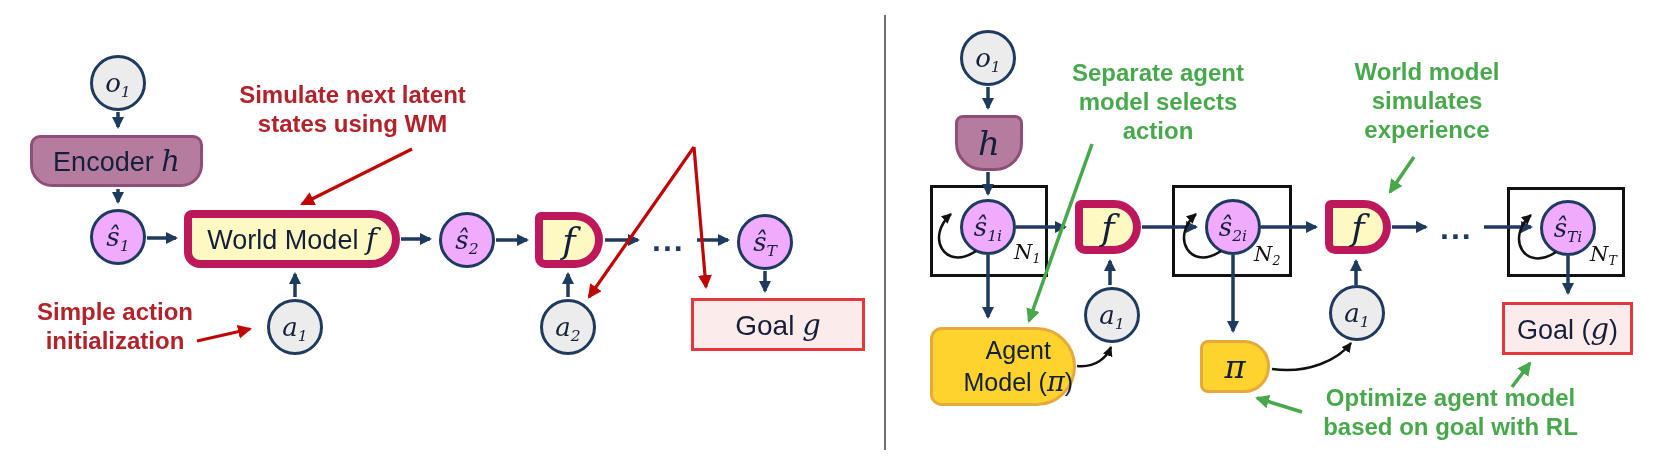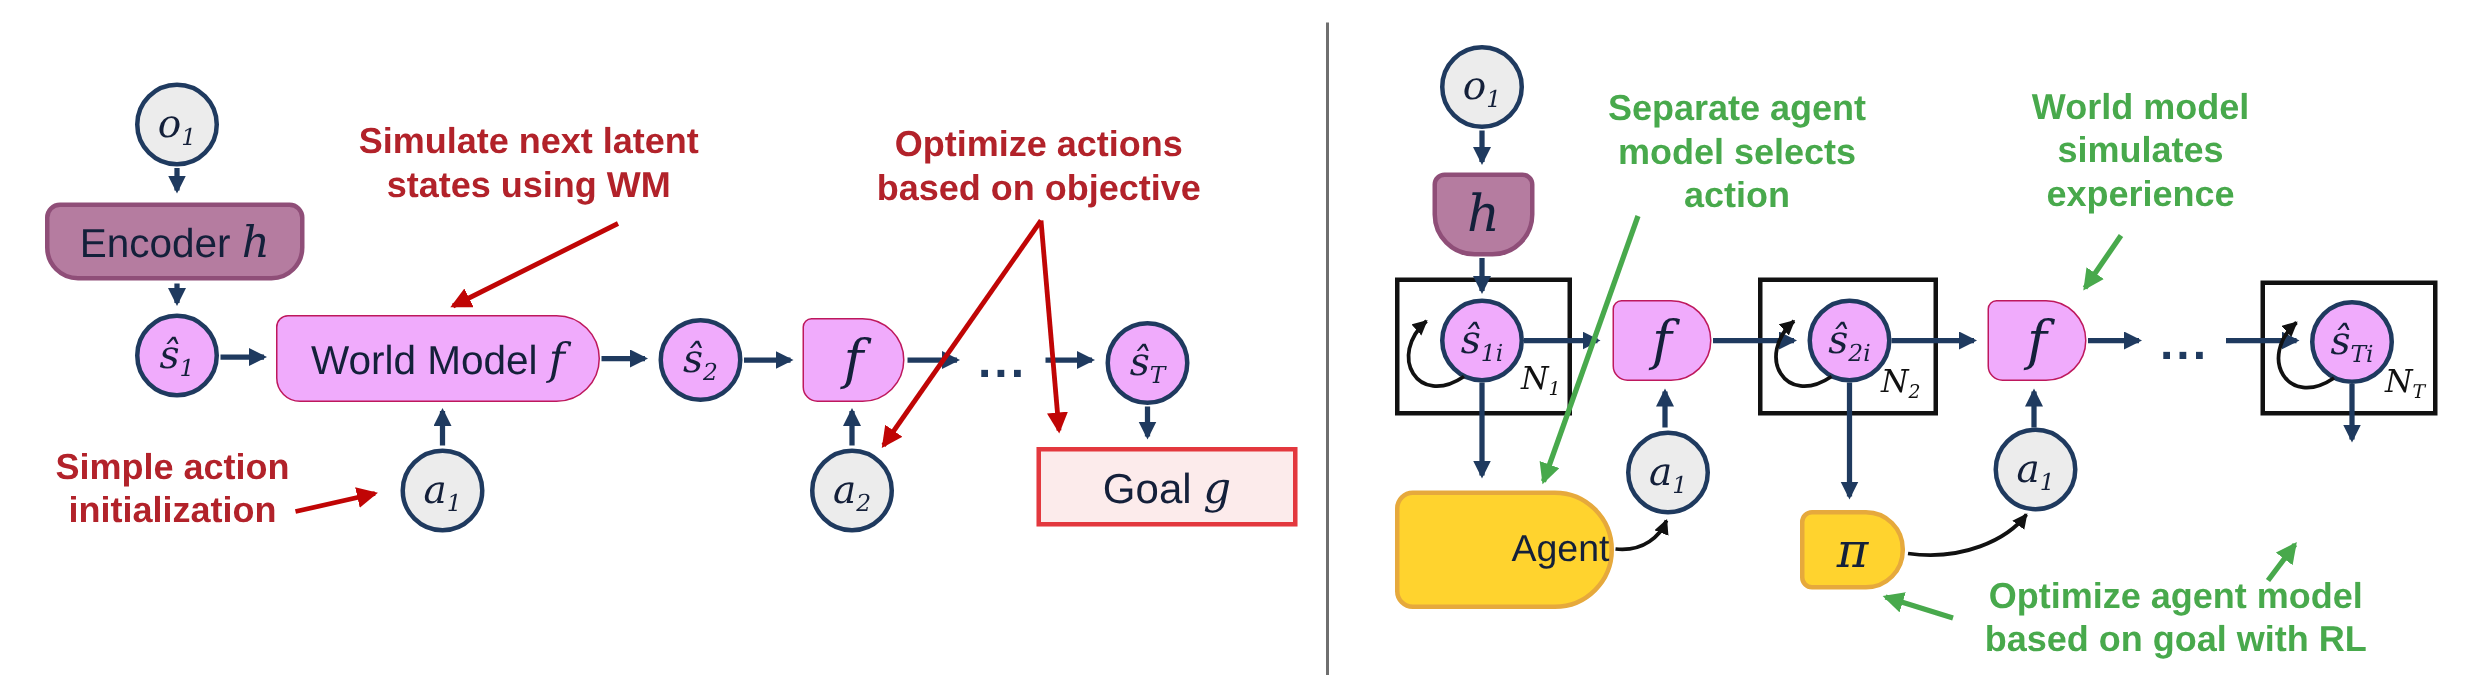--- a/index.html
+++ b/index.html
@@ -17,21 +17,21 @@
   .circle.white{background:#f0abfc;}
   .math{font-family:"DejaVu Serif","Liberation Serif",serif;font-style:italic;}
   .circle .math{font-size:26px;color:#14203a;line-height:1;}
   .math sub{font-size:0.60em;line-height:0;vertical-align:-0.35em;}
   
   .shape{
     position:absolute;box-sizing:border-box;display:flex;align-items:center;justify-content:center;
     z-index:2;text-align:center;
   }
   .purple{background:#b57ca0;border:3px solid #8f4e78;}
-  .green{background:#f0abfc;border:1px solid #be185d;}
+  .green{background:#fef9c3;border:8px solid #be185d;}
   .yellow{background:#ffd32e;border:3px solid #e6a93c;}
   .pinkbox{background:#fcebeb;border:3px solid #e3383e;}
   .shape-label{font-size:27px;color:#14203a;white-space:nowrap;}
   .shape-label .math{font-size:29px;}
   
   .plate{position:absolute;border:3px solid #111;box-sizing:border-box;background:transparent;z-index:1;}
   .plate-label{position:absolute;z-index:4;font-size:21px;color:#111;}
   
   .ann{
     position:absolute;white-space:pre-line;text-align:center;font-weight:600;
@@ -89,22 +89,20 @@
   </div>
 
   <div class="shape pinkbox" style="left:691px;top:298px;width:174px;height:53px;">
     <span class="shape-label" style="font-size:28px;"><span>Goal </span><span class="math">g</span></span>
   </div>
 
   <div class="ann red" style="left:25px;top:297px;width:180px;">Simple action
 initialization</div>
   <div class="ann red" style="left:230px;top:80px;width:245px;">Simulate next latent
 states using WM</div>
-  <div class="ann red" style="left:570px;top:82px;width:245px;">Optimize actions
-based on objective</div>
 
   <div class="divider"></div>
 
   <div class="circle gray" style="left:960px;top:30px;">
     <span class="math"><span>o</span><sub>1</sub></span>
   </div>
 
   <div class="shape purple" style="left:955px;top:115px;width:68px;height:56px;border-radius:8px 8px 28px 28px;">
     <span class="math" style="font-size:34px;color:#14203a;">h</span>
   </div>
@@ -115,20 +113,21 @@
     <span class="math"><span>ŝ</span><sub>1i</sub></span>
   </div>
 
   <div class="shape green" style="left:1075px;top:200px;width:66px;height:54px;border-radius:6px 27px 27px 10px;">
     <span class="math" style="font-size:36px;color:#14203a;">f</span>
   </div>
 
   <div class="shape yellow" style="left:930px;top:327px;width:146px;height:79px;border-radius:12px 40px 40px 12px;justify-content:flex-end;">
     <div class="agent-label">
       <div>Agent</div>
+      <div><span>Model (</span><span class="math">π</span><span>)</span></div>
     </div>
   </div>
 
   <div class="circle gray" style="left:1084px;top:287px;">
     <span class="math"><span>a</span><sub>1</sub></span>
   </div>
 
   <div class="plate" style="left:1172px;top:185px;width:120px;height:92px;"></div>
   <div class="plate-label math" style="left:1254px;top:242px;"><span>N</span><sub>2</sub></div>
   <div class="circle white" style="left:1205px;top:199px;">
@@ -148,20 +147,23 @@
   </div>
 
   <div class="dots" style="left:1440px;top:210px;">...</div>
 
   <div class="plate" style="left:1507px;top:187px;width:118px;height:90px;"></div>
   <div class="plate-label math" style="left:1590px;top:242px;"><span>N</span><sub>T</sub></div>
   <div class="circle white" style="left:1540px;top:200px;">
     <span class="math"><span>ŝ</span><sub>Ti</sub></span>
   </div>
 
+  <div class="shape pinkbox" style="left:1502px;top:302px;width:131px;height:53px;">
+    <span class="shape-label" style="font-size:27px;"><span>Goal (</span><span class="math">g</span><span>)</span></span>
+  </div>
 
   <div class="ann greentxt" style="left:1063px;top:58px;width:190px;">Separate agent
 model selects
 action</div>
   <div class="ann greentxt" style="left:1337px;top:57px;width:180px;">World model
 simulates
 experience</div>
   <div class="ann greentxt" style="left:1318px;top:383px;width:265px;">Optimize agent model
 based on goal with RL</div>
 

